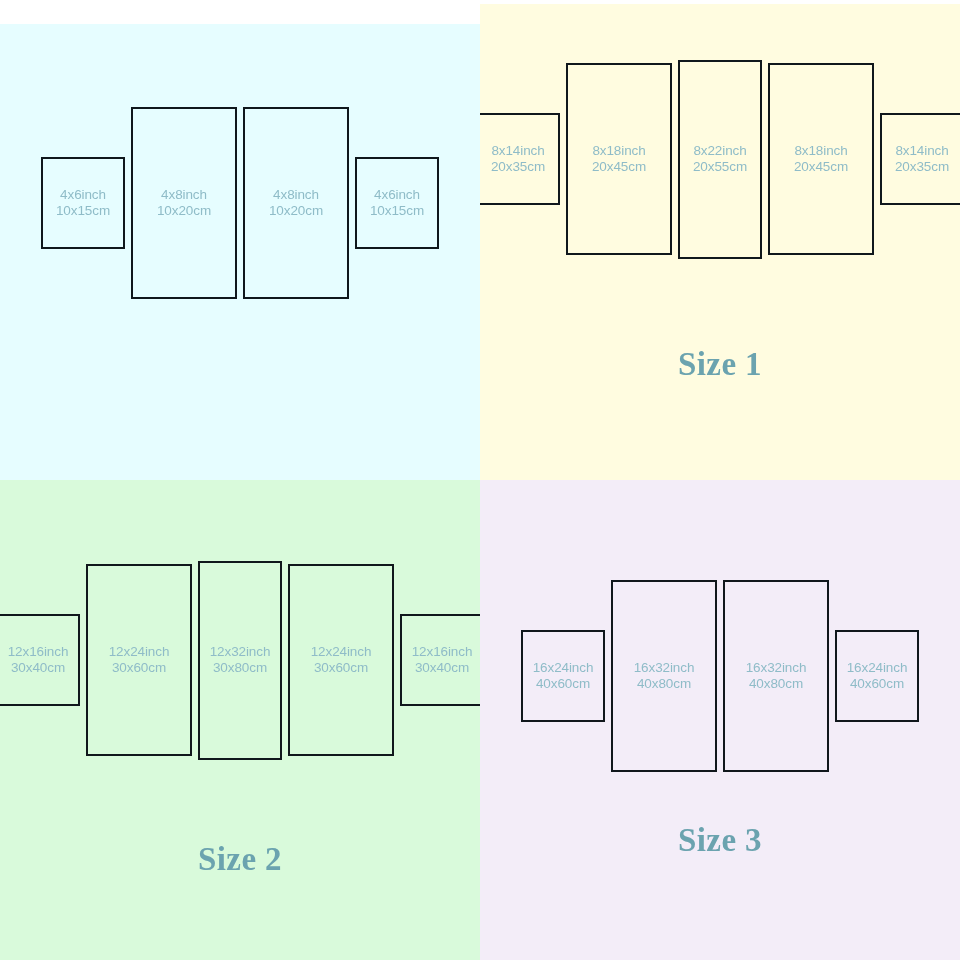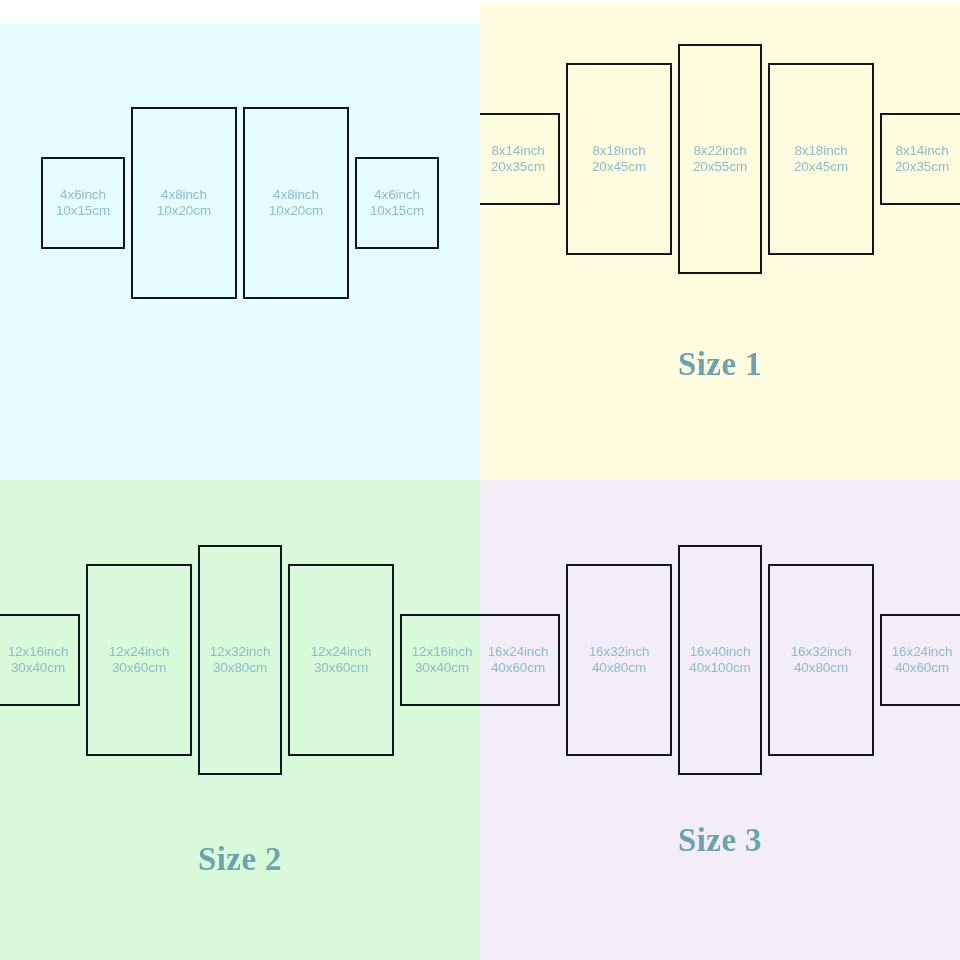--- a/index.html
+++ b/index.html
@@ -43,21 +43,21 @@
     color:#8fbcc8;
     font-size:13.5px;
     line-height:1.22;
     letter-spacing:-0.1px;
     text-align:center;
     white-space:nowrap;
   }
   
   .p-out { width:84px; height:92px; }
   .p-mid { width:106px; height:192px; }
-  .p-ctr { width:84px; height:230px; }
+  .p-ctr { width:84px; height:199px; }
 
   .title {
     position:absolute;
     left:0; right:0;
     text-align:center;
     font-family:"Liberation Serif", serif;
     font-weight:700;
     font-size:33px;
     letter-spacing:0.4px;
     color:#6ba3af;
@@ -70,21 +70,21 @@
 
   #q1 { background:#fffce0; }
   #q1 .panels { top:-6px; }
   #q1 .title  { top:346px; }
 
   #q2 { background:#d9fadb; }
   #q2 .panels { top:15px; }
   #q2 .title  { top:361px; }
 
   #q3 { background:#f3edf8; }
-  #q3 .panels { top:15px; }
+  #q3 .panels { top:31px; }
   #q3 .title  { top:342px; }
 
   
   #q1::before {
     content:"";
     position:absolute; left:0; top:0; width:100%; height:4px;
     background:#ffffff;
   }
 </style>
 </head>
@@ -168,24 +168,20 @@
   <div class="quad" id="q3">
     <div class="panels">
       <div class="panel p-out">
         <span class="lbl">16x24inch</span>
         <span class="lbl">40x60cm</span>
       </div>
       <div class="panel p-mid">
         <span class="lbl">16x32inch</span>
         <span class="lbl">40x80cm</span>
       </div>
-      <div class="panel p-ctr">
-        <span class="lbl">16x40inch</span>
-        <span class="lbl">40x100cm</span>
-      </div>
       <div class="panel p-mid">
         <span class="lbl">16x32inch</span>
         <span class="lbl">40x80cm</span>
       </div>
       <div class="panel p-out">
         <span class="lbl">16x24inch</span>
         <span class="lbl">40x60cm</span>
       </div>
     </div>
     <div class="title">Size 3</div>

